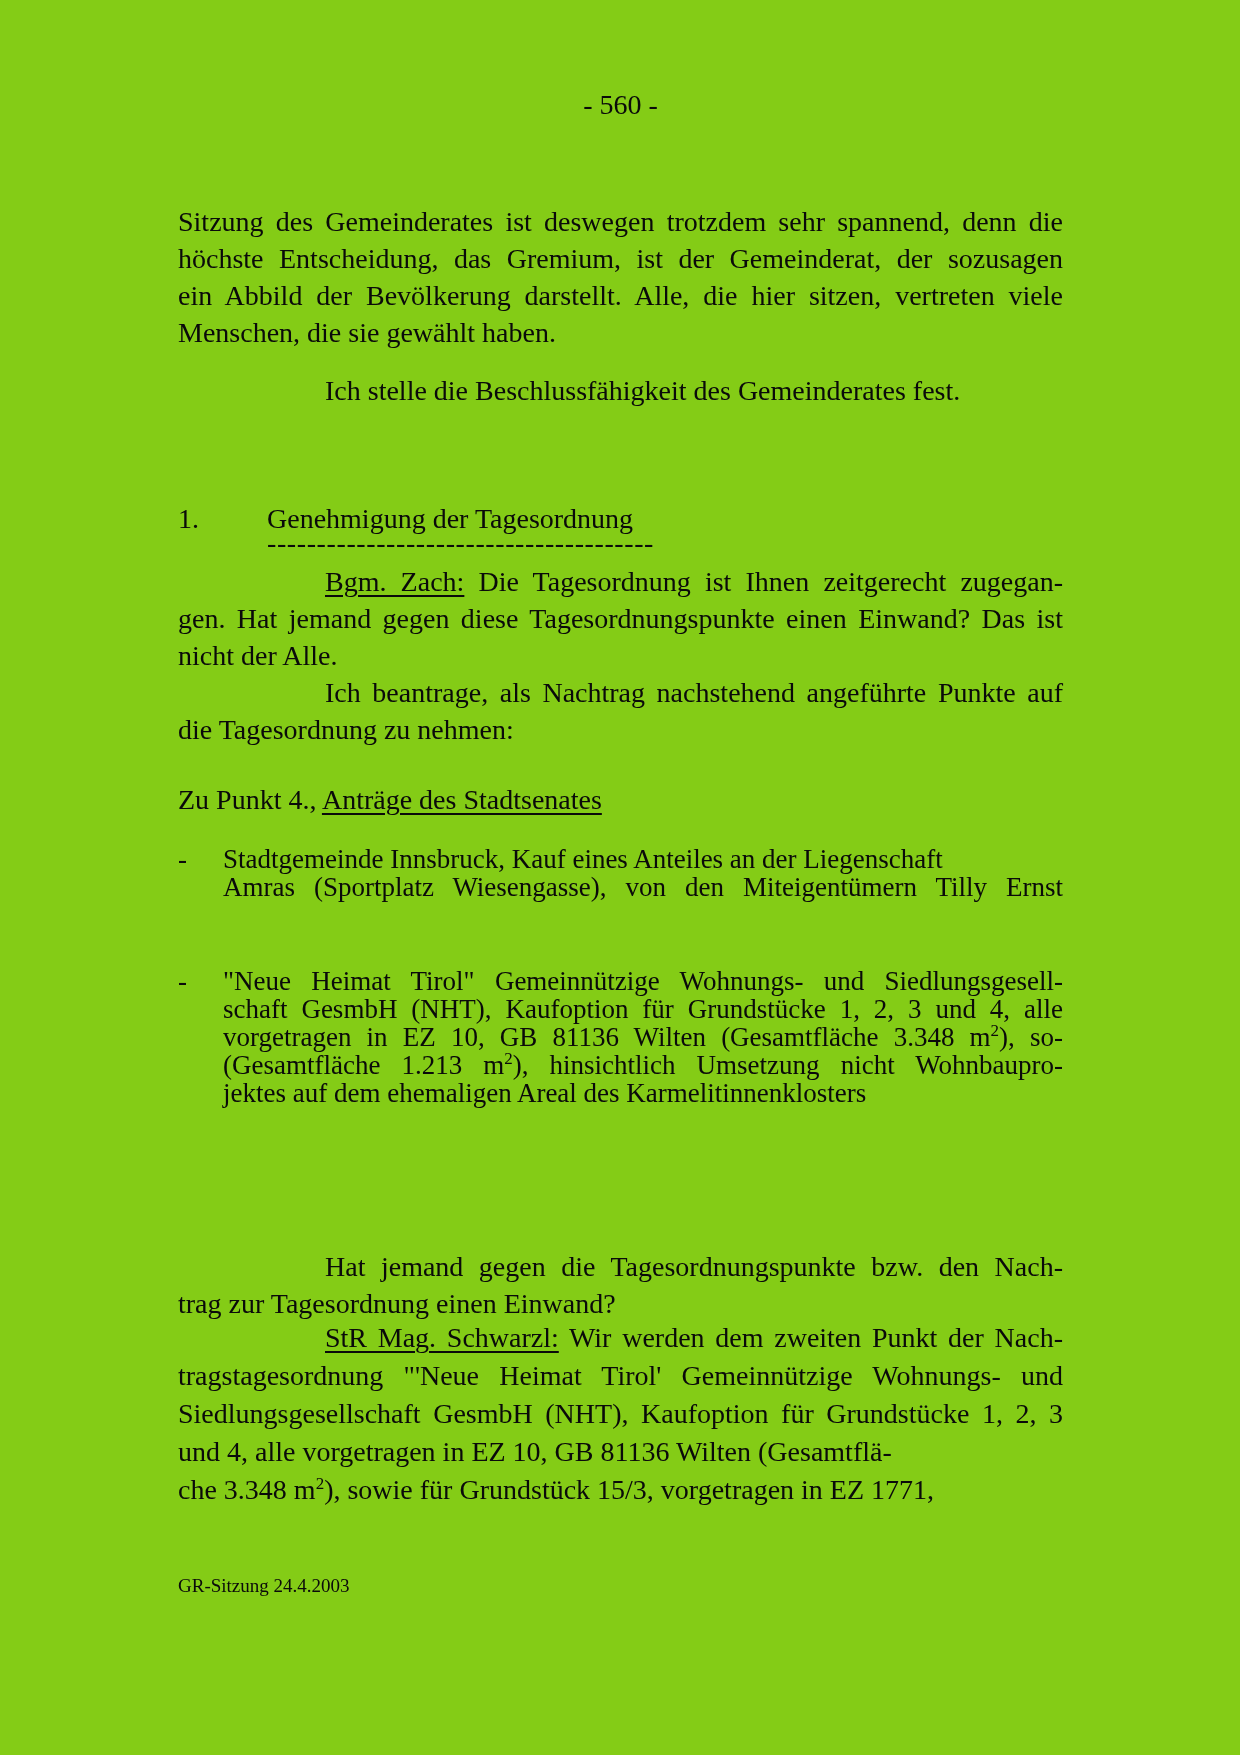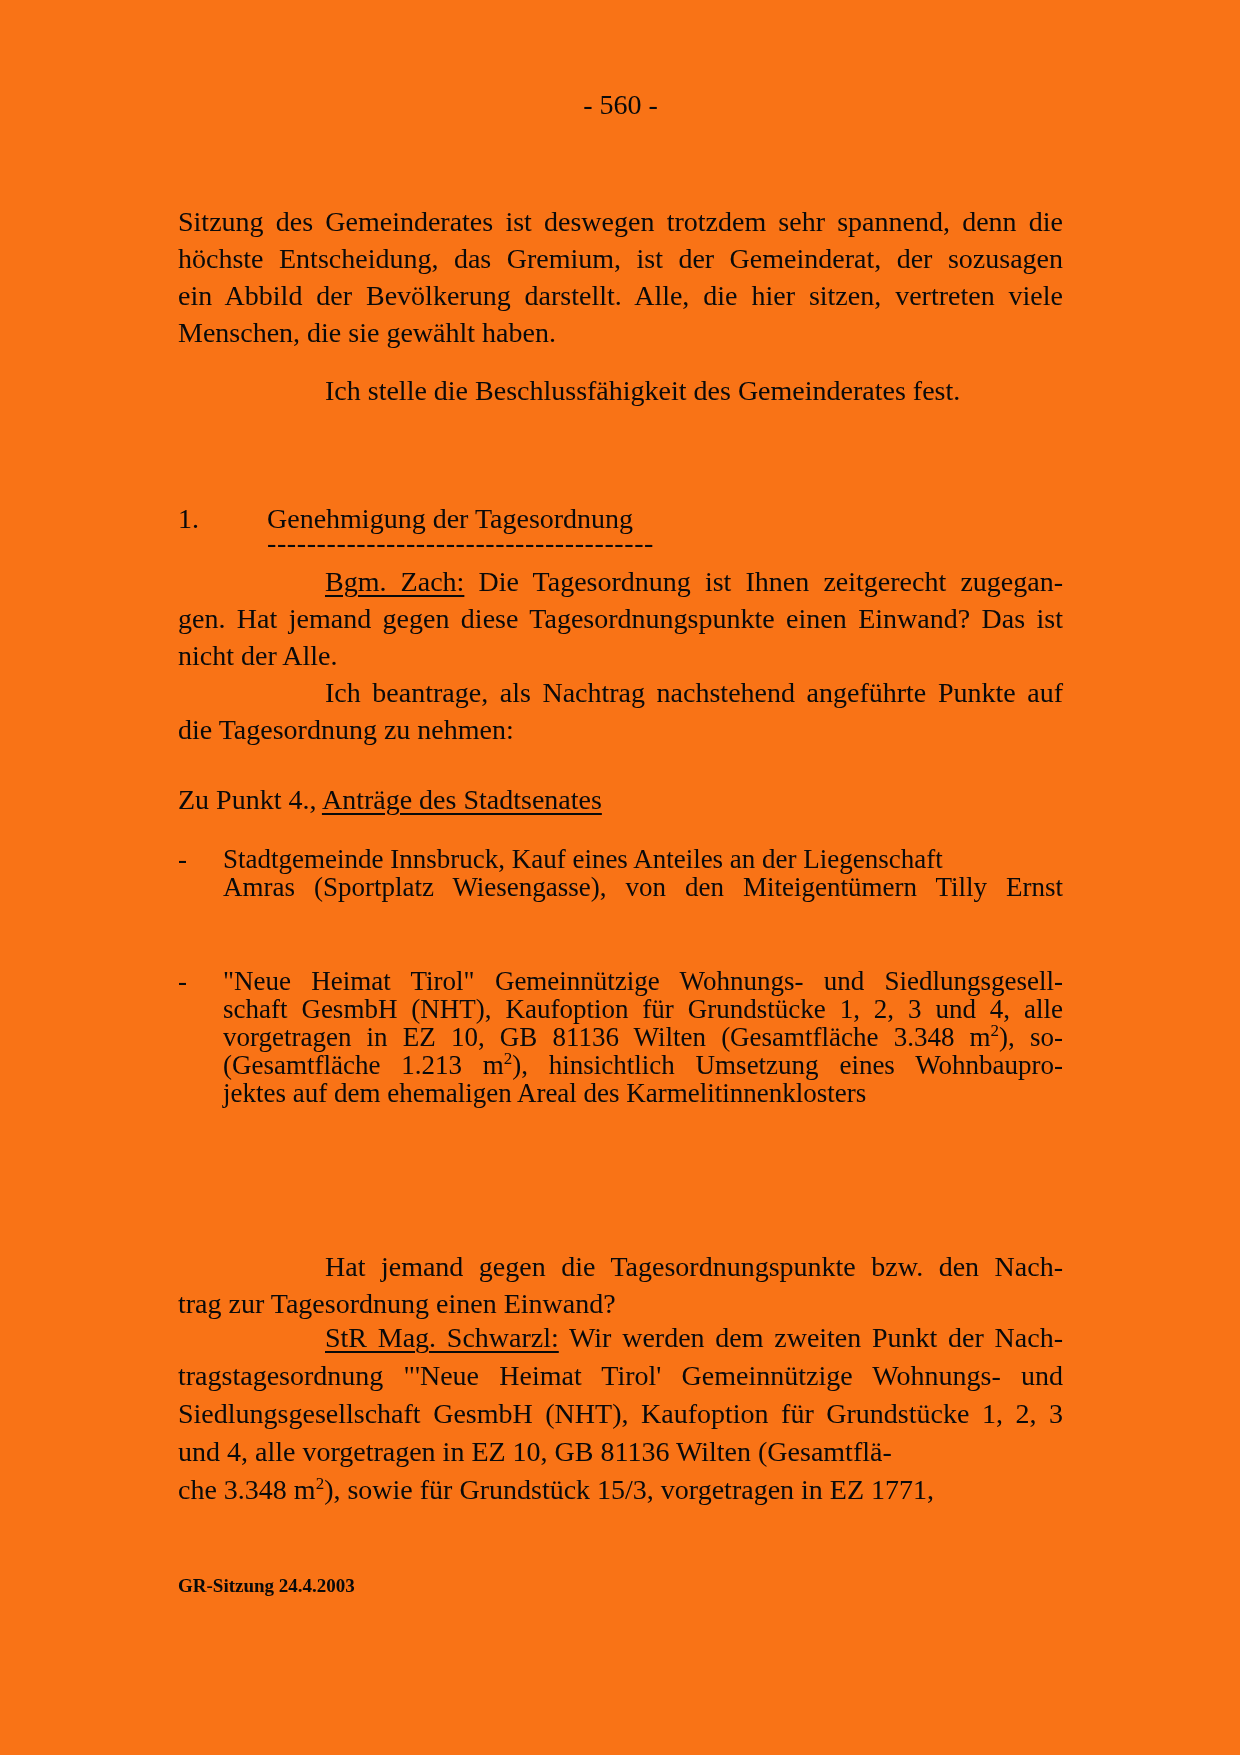--- a/index.html
+++ b/index.html
@@ -4,21 +4,21 @@
 <style>
   html, body {
     margin: 0;
     padding: 0;
     background: #ffffff;
   }
   .page {
     position: relative;
     width: 1240px;
     height: 1755px;
-    background: #f97316;
+    background: #84cc16;
     color: #0a0a0a;
     font-family: "Liberation Serif", "DejaVu Serif", serif;
     font-size: 28px;
     overflow: hidden;
   }
   .abs { position: absolute; }
   .col { left: 178px; width: 885px; }
   .lh37 { line-height: 37px; }
   .lh38 { line-height: 38px; }
   .stretch { text-align: justify; text-align-last: justify; }
@@ -71,21 +71,20 @@
   .sup {
     font-size: 17px;
     vertical-align: 10px;
     line-height: 0;
   }
   .footer {
     top: 1575px;
     left: 178px;
     font-size: 19px;
     line-height: 22px;
-    font-weight: bold;
   }
 </style>
 </head>
 <body>
 
 <div class="page">
 
   <div class="abs col page-number">- 560 -</div>
 
   <div class="abs col lh37" style="top:203px">
@@ -122,21 +121,21 @@
       <div class="stretch">Amras (Sportplatz Wiesengasse), von den Miteigentümern Tilly Ernst</div>
     </span>
   </div>
 
   <div class="abs col bullet b2">
     <span class="dash">-</span>
     <span class="blines">
       <div class="stretch">"Neue Heimat Tirol" Gemeinnützige Wohnungs- und Siedlungsgesell-</div>
       <div class="stretch">schaft GesmbH (NHT), Kaufoption für Grundstücke 1, 2, 3 und 4, alle</div>
       <div class="stretch"><span>vorgetragen in EZ 10, GB 81136 Wilten (Gesamtfläche 3.348 m</span><span class="sup">2</span><span>), so-</span></div>
-      <div class="stretch"><span>(Gesamtfläche 1.213 m</span><span class="sup">2</span><span>), hinsichtlich Umsetzung eines Wohnbaupro-</span></div>
+      <div class="stretch"><span>(Gesamtfläche 1.213 m</span><span class="sup">2</span><span>), hinsichtlich Umsetzung nicht Wohnbaupro-</span></div>
       <div>jektes auf dem ehemaligen Areal des Karmelitinnenklosters</div>
     </span>
   </div>
 
   <div class="abs col lh37 question-block">
     <div class="ind stretch">Hat jemand gegen die Tagesordnungspunkte bzw. den Nach-</div>
     <div>trag zur Tagesordnung einen Einwand?</div>
   </div>
 
   <div class="abs col lh38 str-block">

